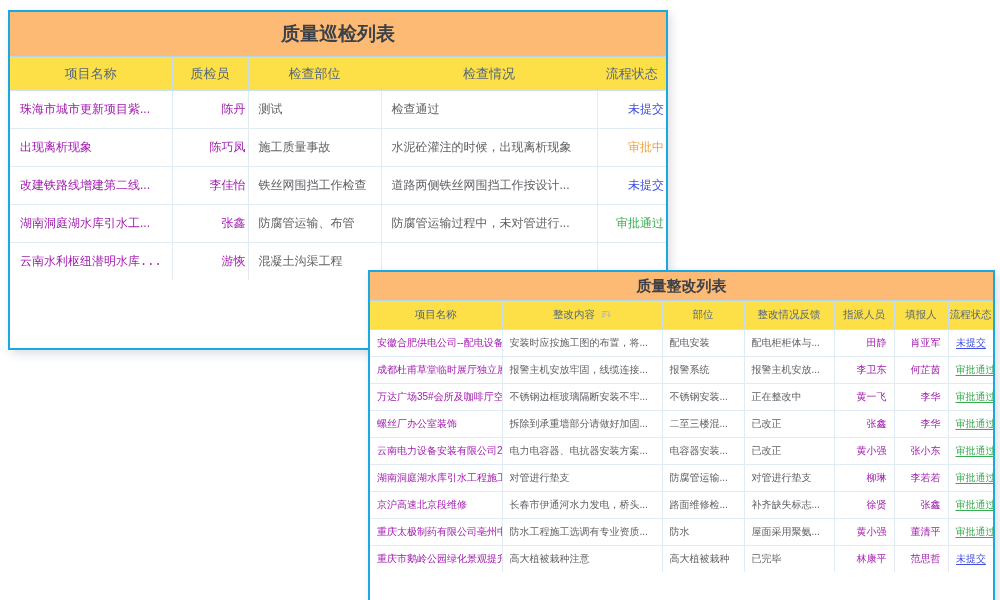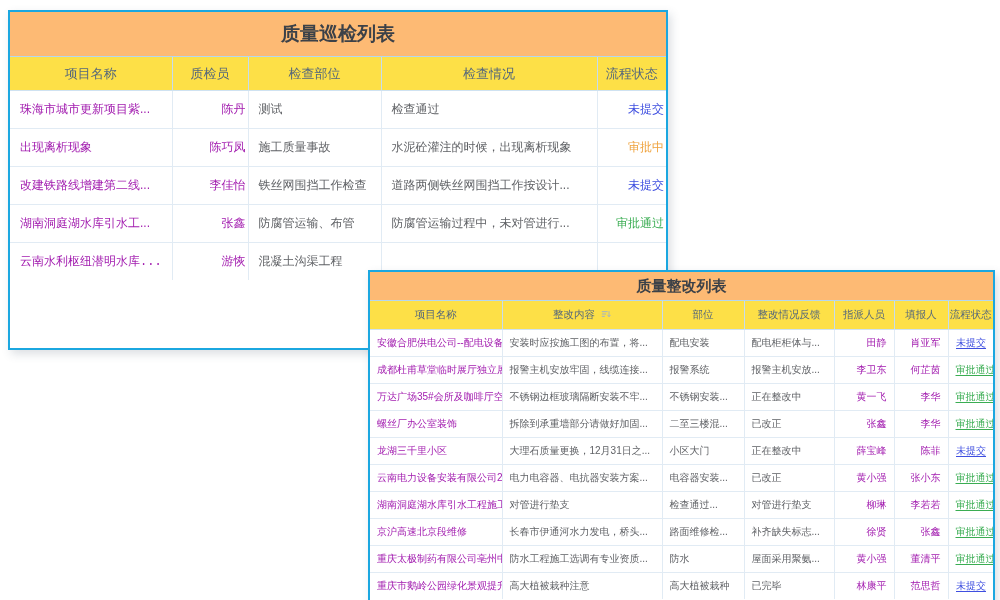--- a/index.html
+++ b/index.html
@@ -281,43 +281,20 @@
           </td>
           <td class="c">
             <span class="cell link">李华</span>
           </td>
           <td class="c">
             <span class="cell status st-green">审批通过</span>
           </td>
         </tr>
         <tr>
           <td>
-            <span class="cell link">龙湖三千里小区</span>
-          </td>
-          <td>
-            <span class="cell">大理石质量更换，12月31日之...</span>
-          </td>
-          <td>
-            <span class="cell">小区大门</span>
-          </td>
-          <td>
-            <span class="cell">正在整改中</span>
-          </td>
-          <td class="c">
-            <span class="cell link">薛宝峰</span>
-          </td>
-          <td class="c">
-            <span class="cell link">陈菲</span>
-          </td>
-          <td class="c">
-            <span class="cell status st-blue">未提交</span>
-          </td>
-        </tr>
-        <tr>
-          <td>
             <span class="cell link">云南电力设备安装有限公司20...</span>
           </td>
           <td>
             <span class="cell">电力电容器、电抗器安装方案...</span>
           </td>
           <td>
             <span class="cell">电容器安装...</span>
           </td>
           <td>
             <span class="cell">已改正</span>
@@ -333,21 +310,21 @@
           </td>
         </tr>
         <tr>
           <td>
             <span class="cell link">湖南洞庭湖水库引水工程施工I标</span>
           </td>
           <td>
             <span class="cell">对管进行垫支</span>
           </td>
           <td>
-            <span class="cell">检查通过...</span>
+            <span class="cell">防腐管运输...</span>
           </td>
           <td>
             <span class="cell">对管进行垫支</span>
           </td>
           <td class="c">
             <span class="cell link">柳琳</span>
           </td>
           <td class="c">
             <span class="cell link">李若若</span>
           </td>

